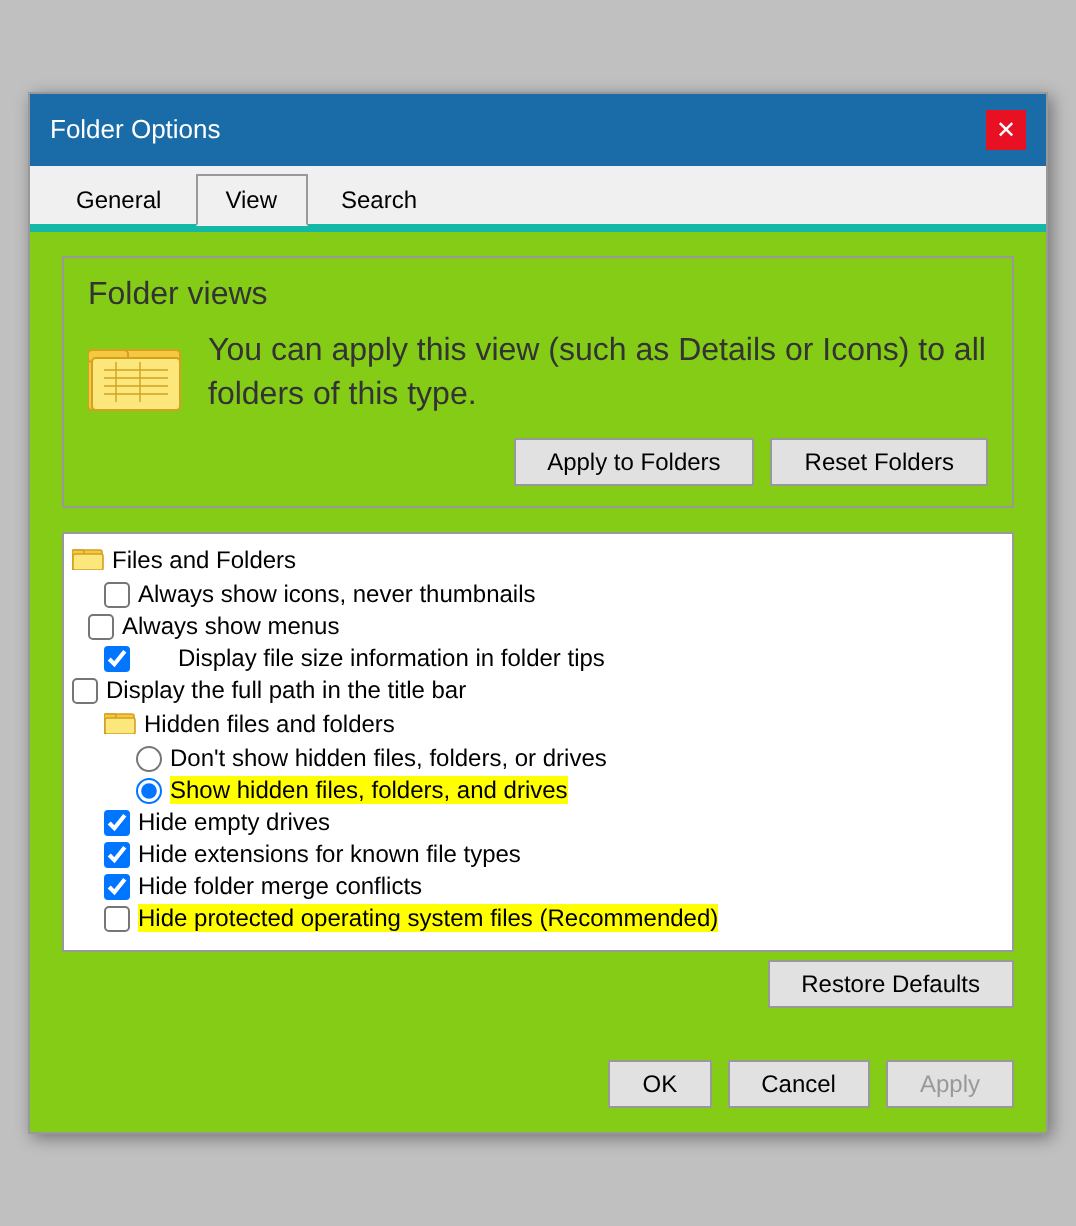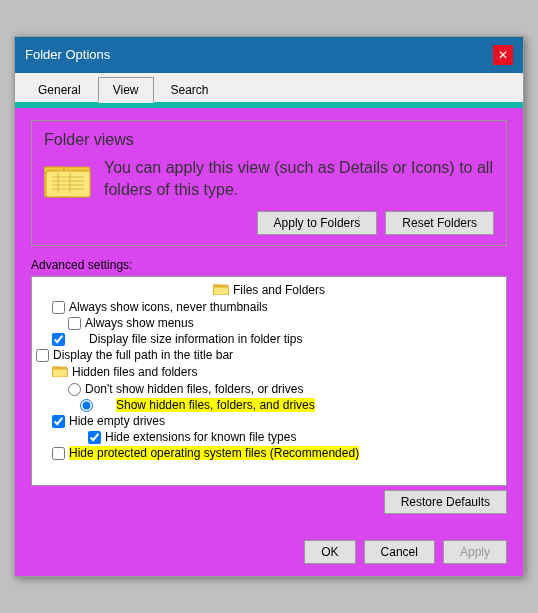--- a/index.html
+++ b/index.html
@@ -9,21 +9,21 @@
       background: #c0c0c0;
       display: flex;
       align-items: center;
       justify-content: center;
       width: 538px;
       height: 613px;
       overflow: hidden;
     }
     .dialog {
       width: 510px;
-      background: #d946ef;
+      background: #84cc16;
       border: 1px solid #999;
       box-shadow: 2px 2px 8px rgba(0,0,0,0.4);
     }
     .title-bar {
       background: #1a6ca8;
       color: white;
       padding: 8px 10px;
       display: flex;
       align-items: center;
       justify-content: space-between;
@@ -38,21 +38,21 @@
       color: white;
       font-size: 12px;
       cursor: pointer;
       display: flex;
       align-items: center;
       justify-content: center;
     }
     .tabs {
       display: flex;
       background: #f0f0f0;
-      border-bottom: 6px solid #14b8a6;
+      border-bottom: 4px solid #14b8a6;
       padding: 4px 8px 0 8px;
     }
     .tab {
       padding: 5px 14px;
       border: 1px solid transparent;
       border-bottom: none;
       cursor: pointer;
       font-size: 12px;
       background: #f0f0f0;
       margin-right: 2px;
@@ -214,35 +214,34 @@
         <div>
           <div class="folder-views-text">You can apply this view (such as Details or Icons) to all folders of this type.</div>
           <div class="folder-views-buttons">
             <button class="btn">Apply to Folders</button>
             <button class="btn">Reset Folders</button>
           </div>
         </div>
       </div>
     </div>
 
-    <div class="advanced-label">Advanced settings:</div>
     <div class="tree-box" id="tree-box">
-        <div class="tree-item" style="padding-left: 4px; justify-content: center;">
+        <div class="tree-item" style="padding-left: 4px;">
           <span style="display: inline-block; margin-right: 4px;"><svg width="16" height="13" viewBox="0 0 16 13" xmlns="http://www.w3.org/2000/svg">
         <rect x="0" y="3" width="15" height="10" rx="1" fill="#f5c842" stroke="#d4a020" stroke-width="0.8"></rect>
         <rect x="0" y="3" width="6" height="3" rx="1" fill="#f5c842" stroke="#d4a020" stroke-width="0.8"></rect>
         <rect x="0.5" y="5" width="15" height="8" rx="1" fill="#fce77d" stroke="#d4a020" stroke-width="0.8"></rect>
       </svg></span>
           <span>Files and Folders</span>
         </div>
         <div class="tree-item" style="padding-left: 20px;">
           <input type="checkbox" style="">
           <span>Always show icons, never thumbnails</span>
         </div>
-        <div class="tree-item" style="padding-left: 36px;">
+        <div class="tree-item" style="padding-left: 12px;">
           <input type="checkbox" style="">
           <span>Always show menus</span>
         </div>
         <div class="tree-item" style="padding-left: 20px; gap: 20px;">
           <input type="checkbox" checked="" style="">
           <span>Display file size information in folder tips</span>
         </div>
         <div class="tree-item" style="">
           <input type="checkbox" style="">
           <span>Display the full path in the title bar</span>
@@ -252,31 +251,35 @@
         <rect x="0" y="3" width="15" height="10" rx="1" fill="#f5c842" stroke="#d4a020" stroke-width="0.8"></rect>
         <rect x="0" y="3" width="6" height="3" rx="1" fill="#f5c842" stroke="#d4a020" stroke-width="0.8"></rect>
         <rect x="0.5" y="5" width="15" height="8" rx="1" fill="#fce77d" stroke="#d4a020" stroke-width="0.8"></rect>
       </svg></span>
           <span>Hidden files and folders</span>
         </div>
         <div class="tree-item" style="padding-left: 36px;">
           <input type="radio" name="hidden-files" style="">
           <span>Don't show hidden files, folders, or drives</span>
         </div>
-        <div class="tree-item" style="padding-left: 48px; gap: 19px;">
+        <div class="tree-item" style="padding-left: 36px;">
           <input type="radio" name="hidden-files" checked="" style="">
           <span style="background-color: rgb(255, 255, 0);">Show hidden files, folders, and drives</span>
         </div>
         <div class="tree-item" style="padding-left: 20px;">
           <input type="checkbox" checked="" style="">
           <span>Hide empty drives</span>
         </div>
-        <div class="tree-item" style="padding-left: 20px; margin-left: 36px;">
+        <div class="tree-item" style="padding-left: 20px;">
           <input type="checkbox" checked="" style="">
           <span>Hide extensions for known file types</span>
+        </div>
+        <div class="tree-item" style="padding-left: 20px;">
+          <input type="checkbox" checked="" style="">
+          <span>Hide folder merge conflicts</span>
         </div>
         <div class="tree-item" style="padding-left: 20px;">
           <input type="checkbox" style="">
           <span style="background-color: rgb(255, 255, 0);">Hide protected operating system files (Recommended)</span>
         </div>
       </div>
 
     <div class="restore-btn-row">
       <button class="btn">Restore Defaults</button>
     </div>

